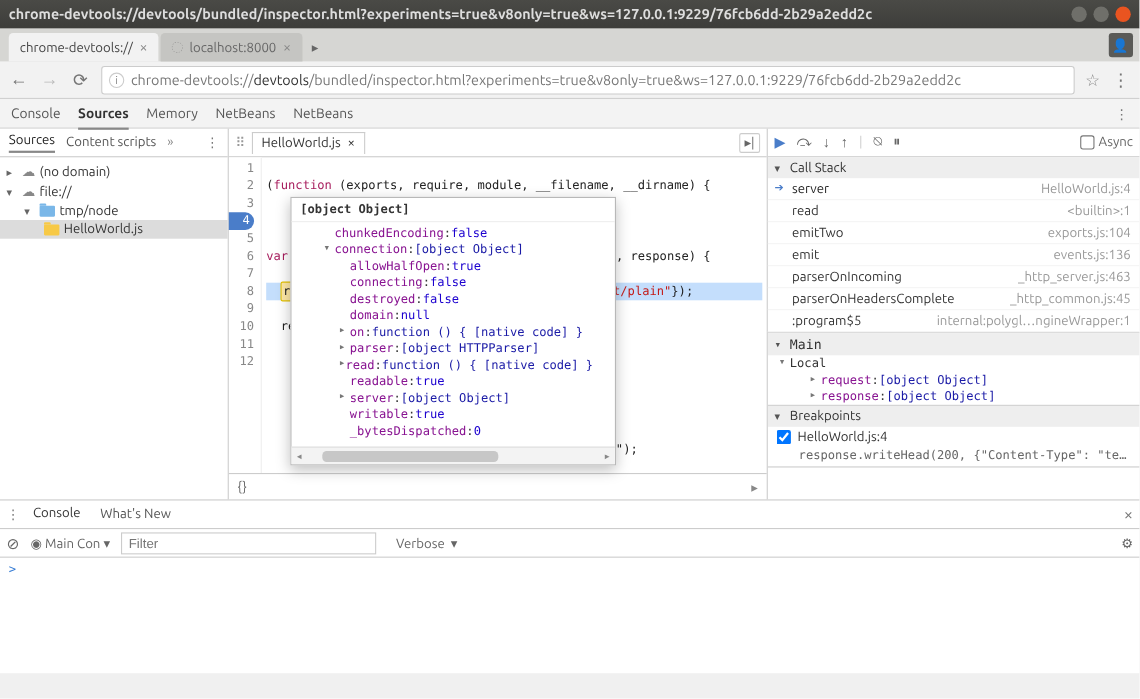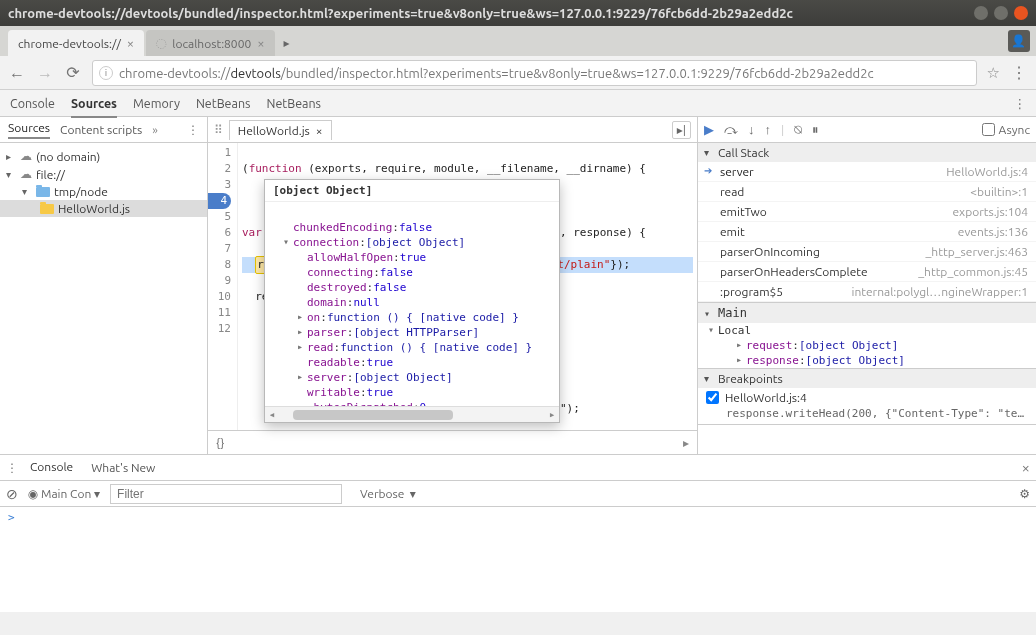--- a/index.html
+++ b/index.html
@@ -72,21 +72,21 @@
 .code .ln { height:16px; }
 .code .cur { background:#c4defc; }
 .kw { color:#a71d5d; } .str { color:#c41a16; } .num2 { color:#1c00cf; }
 .sel-token { background:#ffe9a6; border:1px solid #e6c200; border-radius:2px; padding:0 1px; margin:-1px 0; display:inline-block; }
 .footer-bar { height:24px; border-top:1px solid #ccc; display:flex; align-items:center; padding:0 8px; color:#666; }
 .footer-bar .sp { flex:1; }
 
 
 .popup { position:absolute; left:56px; top:62px; width:296px; height:244px; background:#fff; border:1px solid #b8b8b8; box-shadow:0 4px 12px rgba(0,0,0,0.25); display:flex; flex-direction:column; }
 .popup-head { padding:4px 8px; border-bottom:1px solid #eee; font-weight:bold; }
-.popup-body { flex:1; overflow:auto; padding:2px 4px;margin-top:16px; }
+.popup-body { flex:1; overflow:auto; padding:2px 15px; }
 .prow { display:flex; padding:1px 6px 1px 14px; white-space:nowrap; }
 .prow.ind { padding-left:28px; }
 .prow .tw { width:10px; color:#777; }
 .pkey { color:#881391; }
 .pval { color:#1a1aa6; }
 .plit { color:#1c00cf; }
 .popup-scroll { height:16px; border-top:1px solid #ddd; background:#f3f3f3; display:flex; align-items:center; }
 .popup-scroll .thumb { height:10px; background:#c7c7c7; border-radius:4px; margin-left:14px; width:160px; }
 .popup-scroll .arr { width:14px; text-align:center; color:#888; }
 

